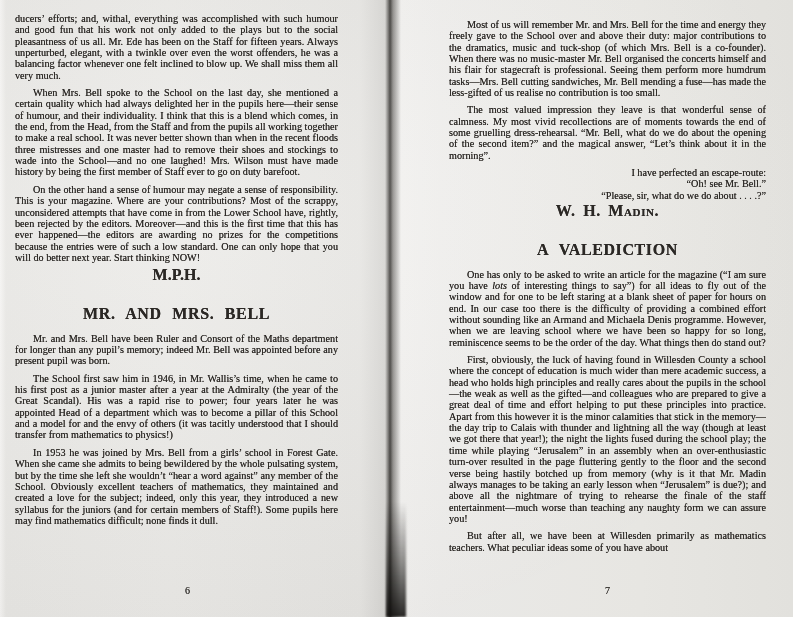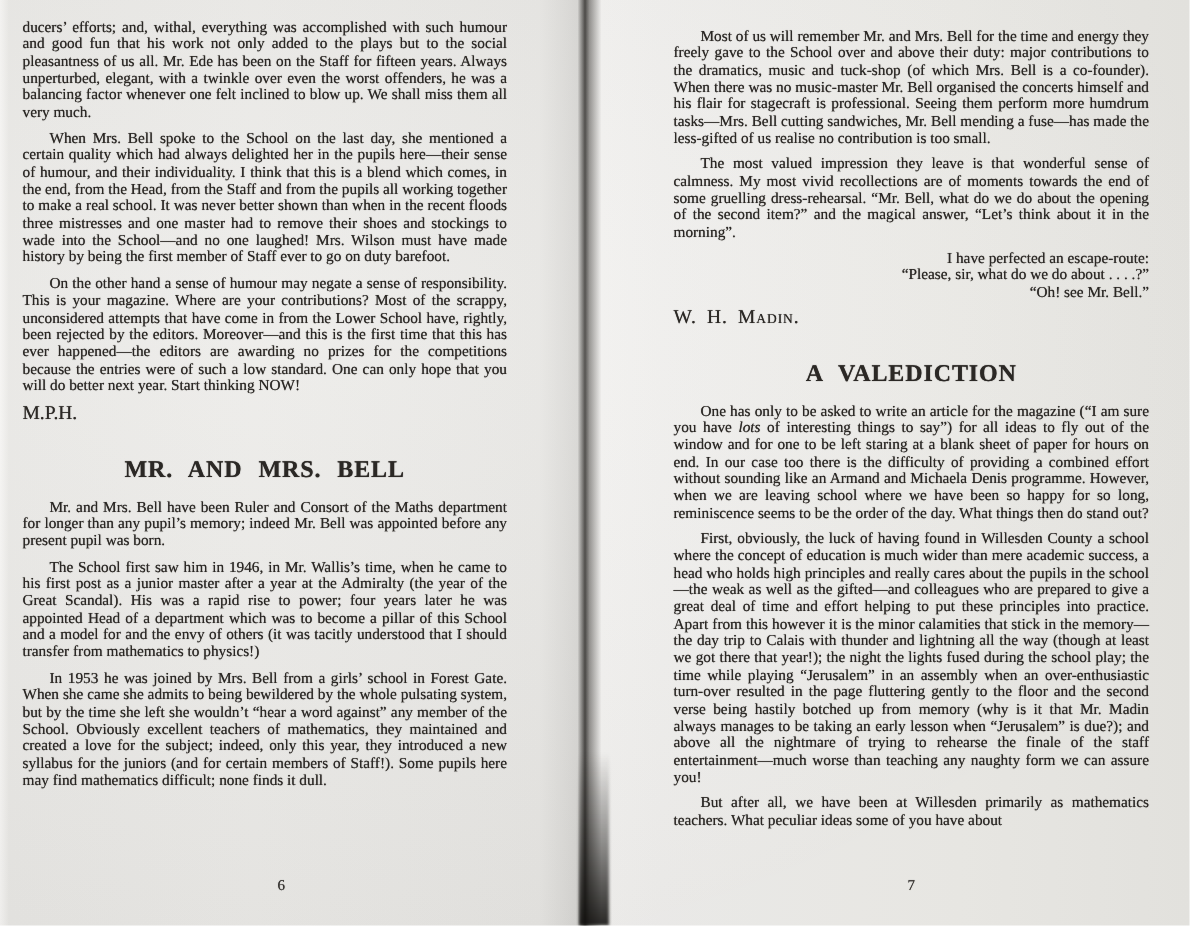--- a/index.html
+++ b/index.html
@@ -24,22 +24,22 @@
   .page-right { left:449px; top:19px; width:317px; }
   .page p {
     margin:0 0 6px 0;
     font-size:10.2px; line-height:11.35px;
     text-align:justify; text-indent:18px;
     text-shadow:0 0 0.5px rgba(43,40,37,0.85);
   }
   .page p.cont { text-indent:0; }
   .page p.last { margin-bottom:0; }
   .sig {
-    font-size:13px; line-height:11.5px; text-align:left;
-    margin:3px 0 0 0; text-shadow:0 0 0.5px rgba(43,40,37,0.85);
+    font-size:16px; line-height:11.5px; text-align:center;
+    margin:3px 0 0 0; text-shadow:0 0 0.5px rgba(43,40,37,0.85);font-weight:bold;
   }
   .sig.smallcaps { font-variant:small-caps; letter-spacing:0.6px; word-spacing:3px; margin-top:4px; }
   .heading {
     font-size:16px; font-weight:bold; text-align:center;
     letter-spacing:0.6px; word-spacing:6px;
     margin:24px 0 10px 0;
     text-shadow:0 0 0.6px rgba(35,32,29,0.9);
   }
   .quote { margin:4px 0 4px 19px; }
   .quote .qline {
@@ -65,22 +65,22 @@
   <p>Mr. and Mrs. Bell have been Ruler and Consort of the Maths department for longer than any pupil’s memory; indeed Mr. Bell was appointed before any present pupil was born.</p>
   <p>The School first saw him in 1946, in Mr. Wallis’s time, when he came to his first post as a junior master after a year at the Admiralty (the year of the Great Scandal).  His was a rapid rise to power; four years later he was appointed Head of a department which was to become a pillar of this School and a model for and the envy of others (it was tacitly understood that I should transfer from mathematics to physics!)</p>
   <p class="last">In 1953 he was joined by Mrs. Bell from a girls’ school in Forest Gate.  When she came she admits to being bewildered by the whole pulsating system, but by the time she left she wouldn’t “hear a word against” any member of the School.  Obviously excellent teachers of mathematics, they maintained and created a love for the subject; indeed, only this year, they introduced a new syllabus for the juniors (and for certain members of Staff!).  Some pupils here may find mathematics difficult; none finds it dull.</p>
 </div>
 
 <div class="page page-right">
   <p>Most of us will remember Mr. and Mrs. Bell for the time and energy they freely gave to the School over and above their duty: major contributions to the dramatics, music and tuck-shop (of which Mrs. Bell is a co-founder).  When there was no music-master Mr. Bell organised the concerts himself and his flair for stagecraft is professional.  Seeing them perform more humdrum tasks—Mrs. Bell cutting sandwiches, Mr. Bell mending a fuse—has made the less-gifted of us realise no contribution is too small.</p>
   <p>The most valued impression they leave is that wonderful sense of calmness.  My most vivid recollections are of moments towards the end of some gruelling dress-rehearsal.  “Mr. Bell, what do we do about the opening of the second item?” and the magical answer, “Let’s think about it in the morning”.</p>
   <div class="quote">
     <div class="qline">I have perfected an escape-route:</div>
+    <div class="qline">“Oh! see Mr. Bell.”</div>
     <div class="qline">“Please, sir, what do we do about . . . .?”</div>
-    <div class="qline">“Oh! see Mr. Bell.”</div>
   </div>
   <div class="sig smallcaps">W. H. Madin.</div>
   <div class="heading">A VALEDICTION</div>
   <p>
     <span>One has only to be asked to write an article for the magazine (“I am sure you have </span><i>lots</i><span> of interesting things to say”) for all ideas to fly out of the window and for one to be left staring at a blank sheet of paper for hours on end.  In our case too there is the difficulty of providing a combined effort without sounding like an Armand and Michaela Denis programme.  However, when we are leaving school where we have been so happy for so long, reminiscence seems to be the order of the day.  What things then do stand out?</span>
   </p>
   <p>First, obviously, the luck of having found in Willesden County a school where the concept of education is much wider than mere academic success, a head who holds high principles and really cares about the pupils in the school—the weak as well as the gifted—and colleagues who are prepared to give a great deal of time and effort helping to put these principles into practice.  Apart from this however it is the minor calamities that stick in the memory—the day trip to Calais with thunder and lightning all the way (though at least we got there that year!); the night the lights fused during the school play; the time while playing “Jerusalem” in an assembly when an over-enthusiastic turn-over resulted in the page fluttering gently to the floor and the second verse being hastily botched up from memory (why is it that Mr. Madin always manages to be taking an early lesson when “Jerusalem” is due?); and above all the nightmare of trying to rehearse the finale of the staff entertainment—much worse than teaching any naughty form we can assure you!</p>
   <p class="last">But after all, we have been at Willesden primarily as mathematics teachers.  What peculiar ideas some of you have about</p>
 </div>
 

